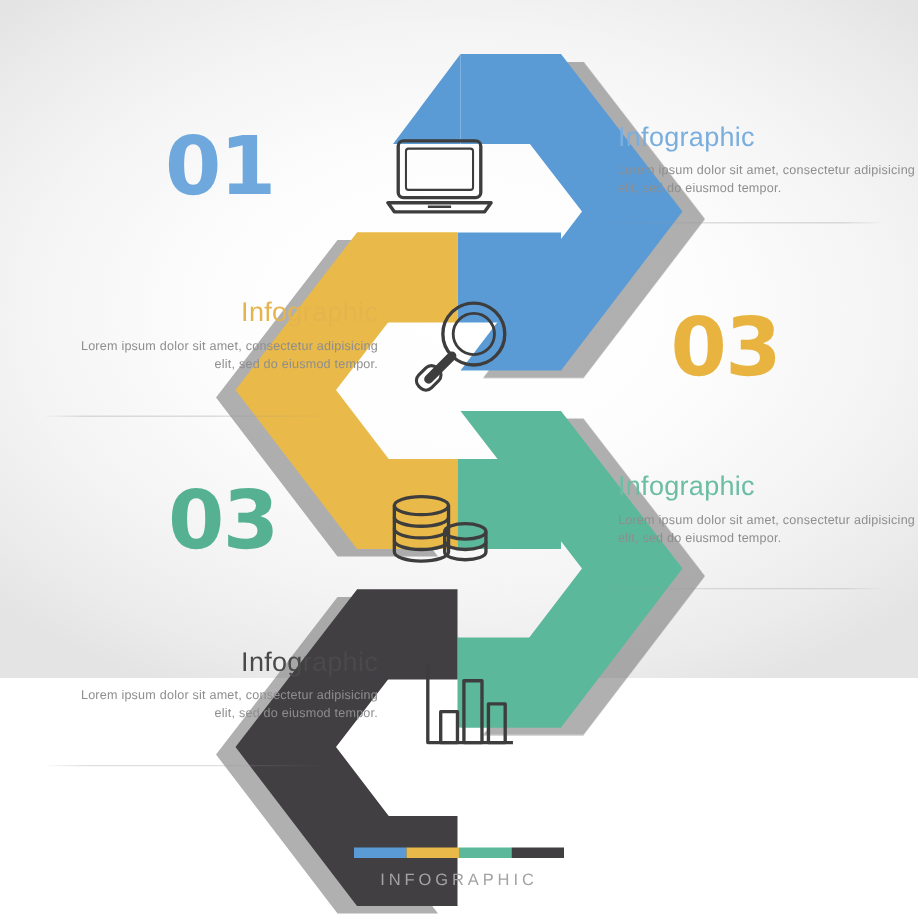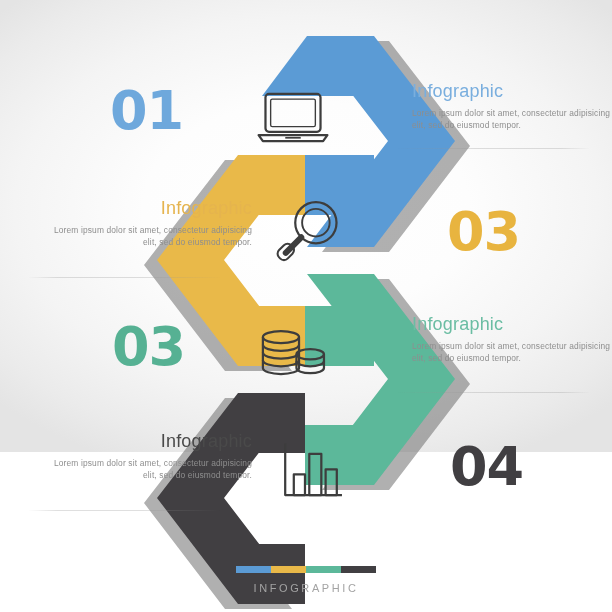--- a/index.html
+++ b/index.html
@@ -208,21 +208,20 @@
         <rect x="30" y="54" width="13" height="24"></rect>
         <rect x="48" y="30" width="14" height="48"></rect>
         <rect x="67" y="48" width="13" height="30"></rect>
       </g>
     </svg>
   </div>
 
   <div class="num" id="num-1" style="color: rgb(110, 168, 220);">01</div>
   <div class="num" id="num-2" style="color: rgb(232, 180, 63);">03</div>
   <div class="num" id="num-3" style="color: rgb(86, 177, 147);">03</div>
-  <div class="num" id="num-4" style="color: rgb(65, 63, 66);">04</div>
 
   <div class="txt left-al" id="txt-1">
     <h3>Infographic</h3>
     <p>Lorem ipsum dolor sit amet, consectetur adipisicing elit, sed do eiusmod tempor.</p>
   </div>
 
   <div class="txt right-al" id="txt-2">
     <h3>Infographic</h3>
     <p>Lorem ipsum dolor sit amet, consectetur adipisicing elit, sed do eiusmod tempor.</p>
   </div>

